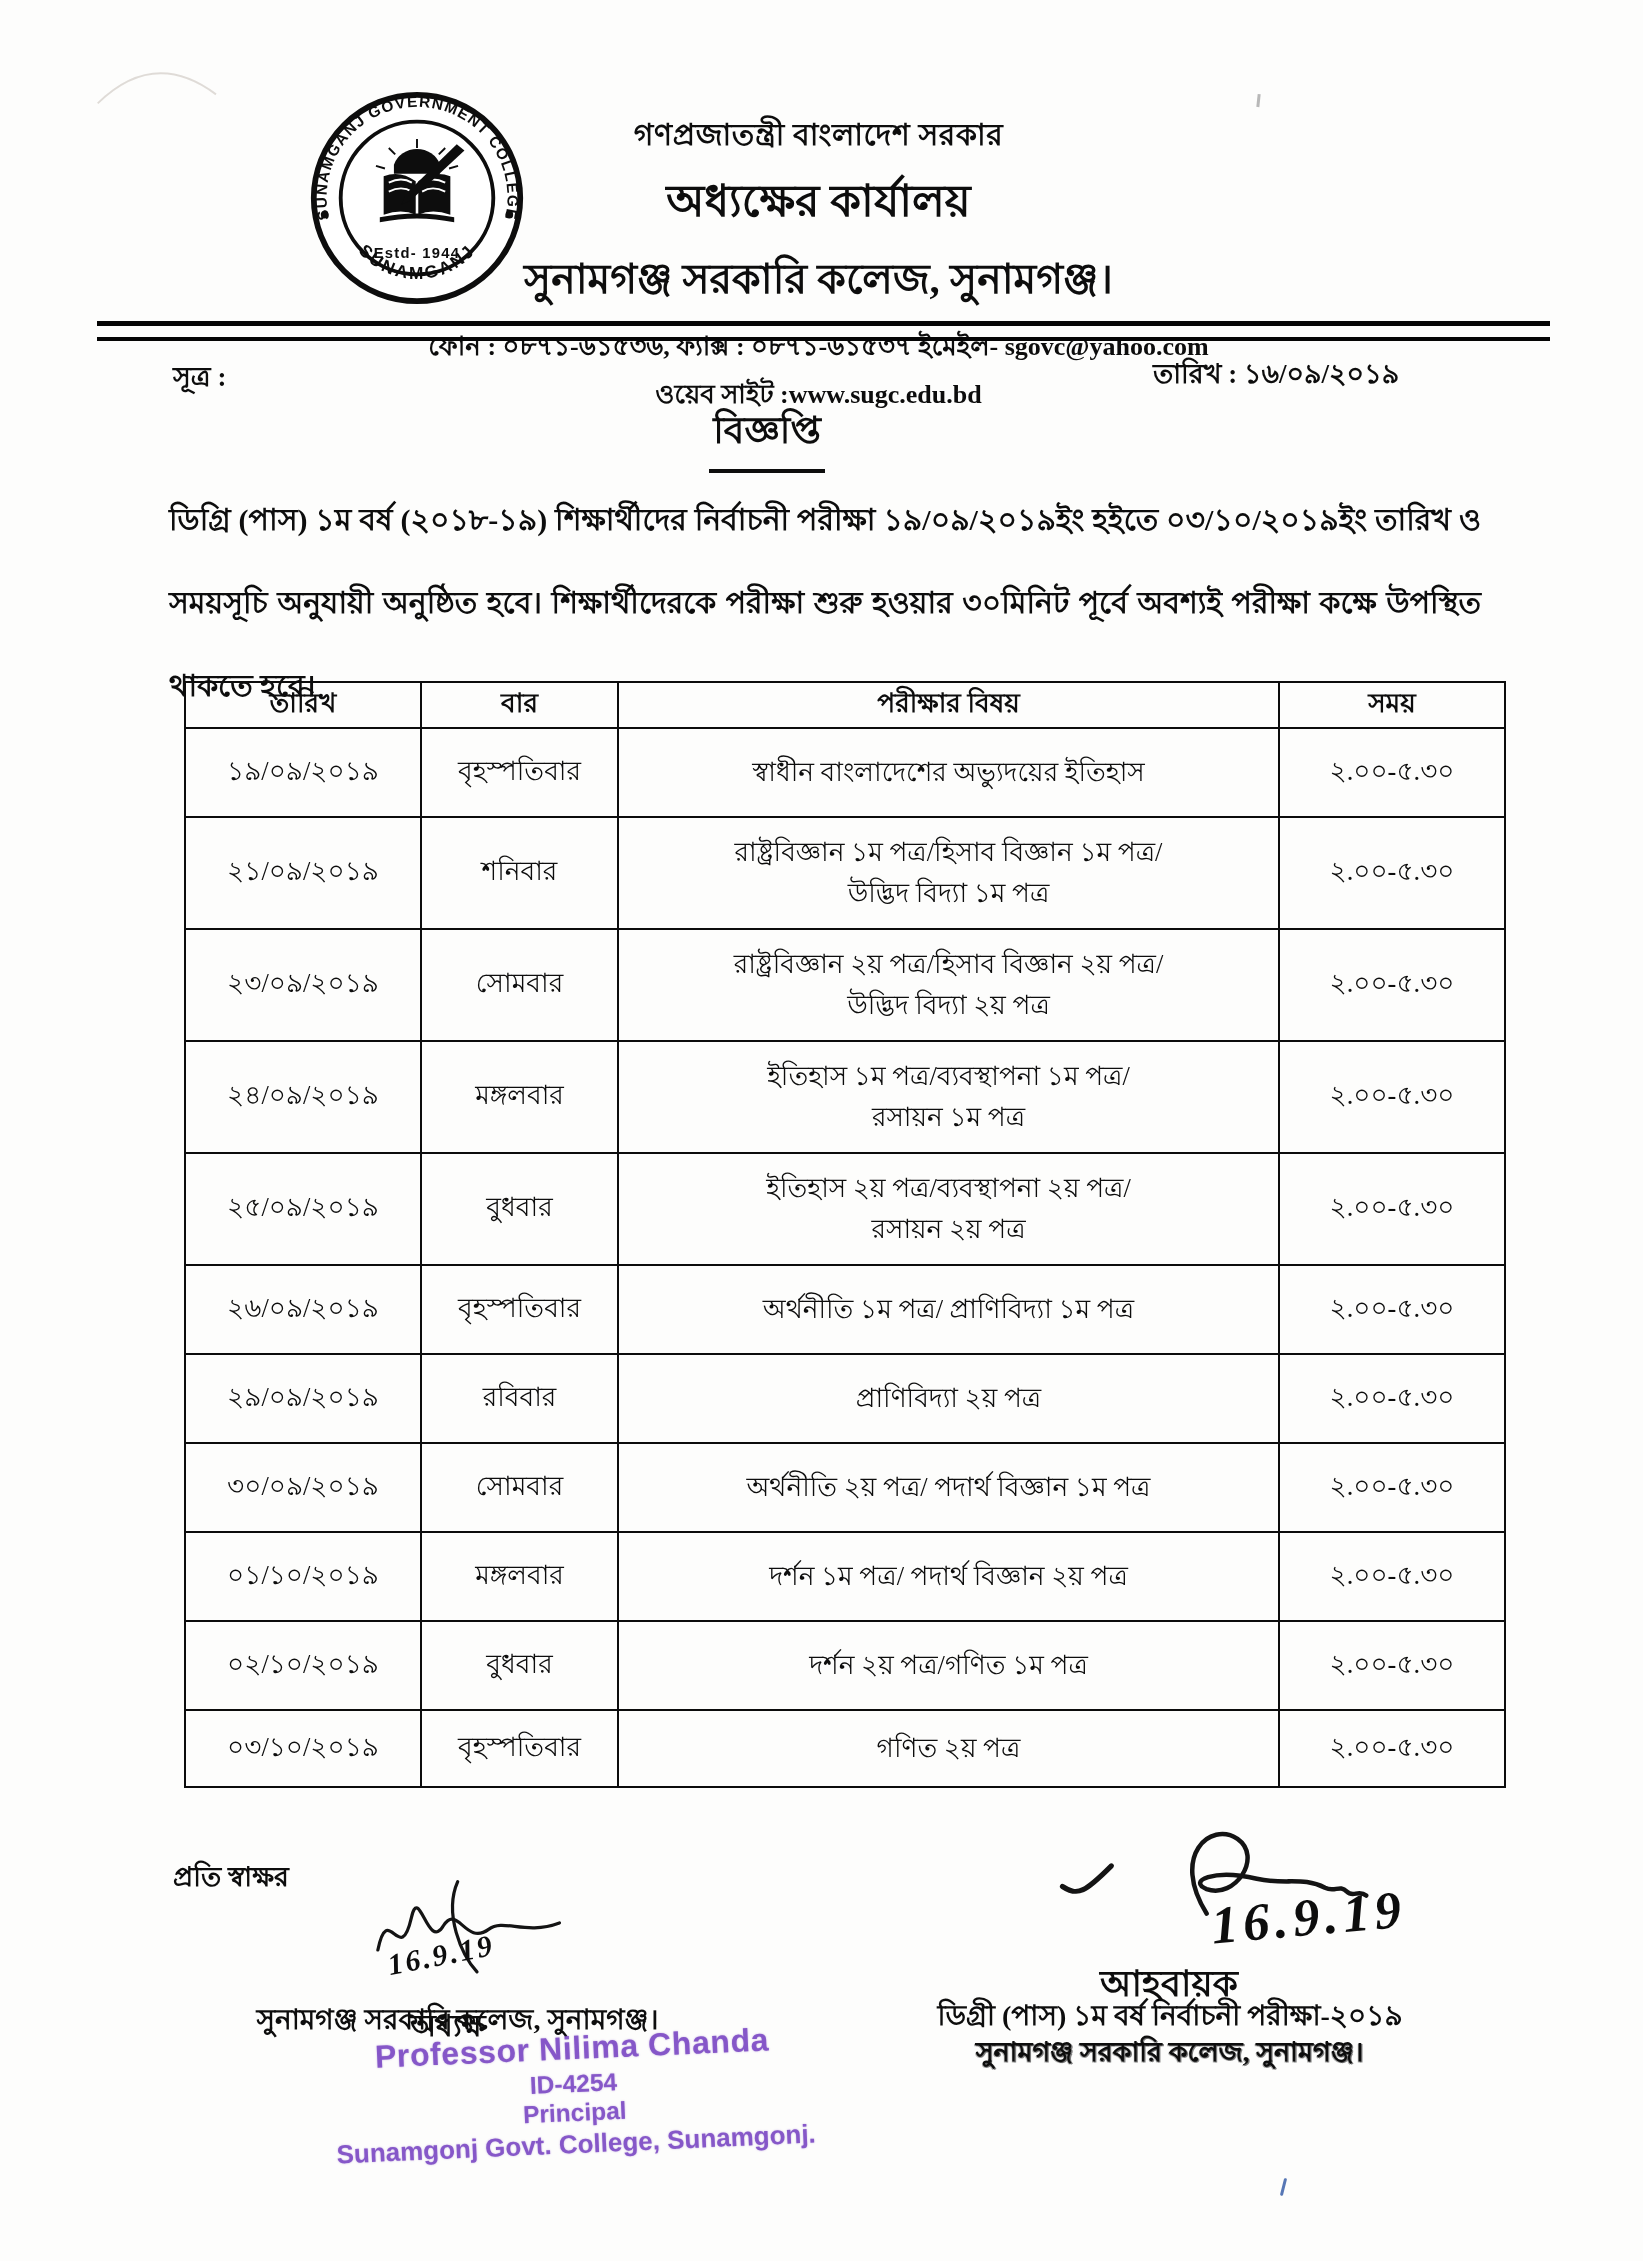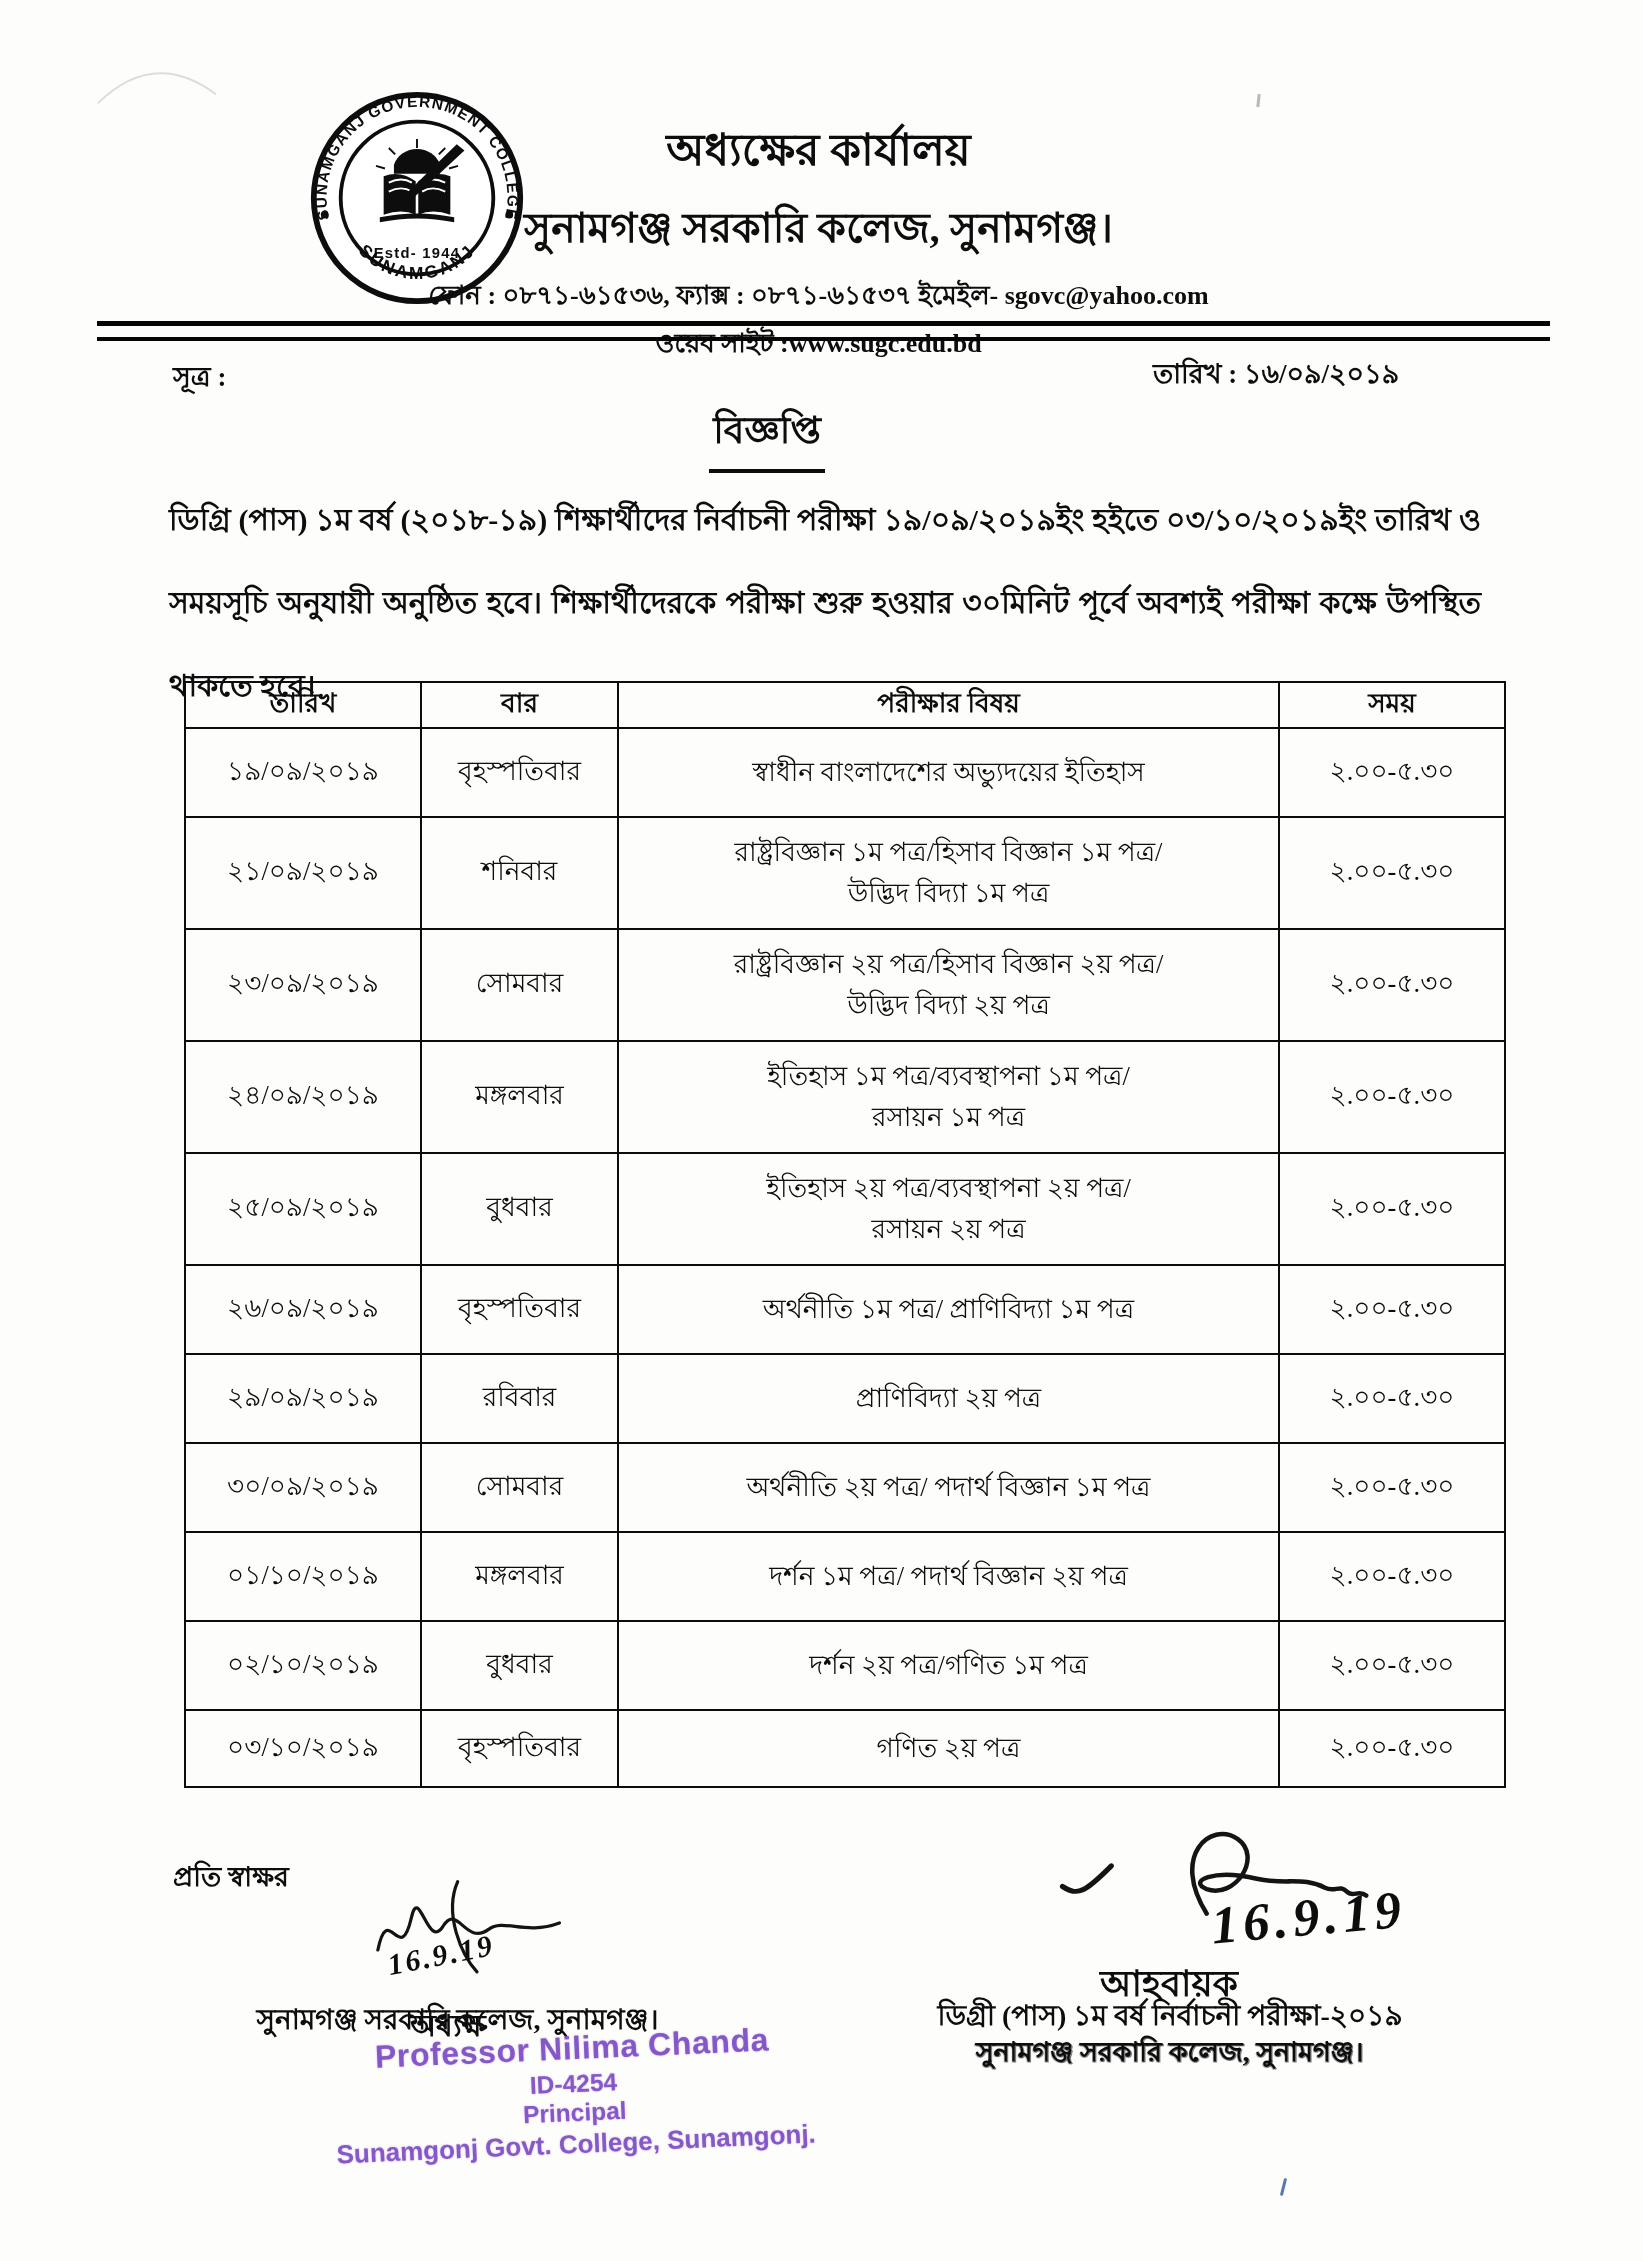--- a/index.html
+++ b/index.html
@@ -112,20 +112,21 @@
     <path d="M126 160 Q 146 150 162 160" stroke="#ffffff" stroke-width="3" fill="none"></path>
     <path d="M214 146 Q 194 136 178 146" stroke="#ffffff" stroke-width="3" fill="none"></path>
     <path d="M214 160 Q 194 150 178 160" stroke="#ffffff" stroke-width="3" fill="none"></path>
     <path d="M112 200 Q 170 188 228 200 L 228 208 Q 170 196 112 208 Z" fill="#0d0d0d"></path>
     <path d="M232 86 L 244 96 L 160 174 L 146 180 L 152 164 Z" fill="#0d0d0d"></path>
   </g>
   <text x="170" y="264" text-anchor="middle" font-family="Liberation Sans, DejaVu Sans, sans-serif" font-size="23" font-weight="bold" letter-spacing="2" fill="#0d0d0d">Estd- 1944</text>
 </svg>
 
 <div class="abs header-text">
+  <div class="govt-line">গণপ্রজাতন্ত্রী বাংলাদেশ সরকার</div>
   <div class="office-line">অধ্যক্ষের কার্যালয়</div>
   <div class="college-line">সুনামগঞ্জ সরকারি কলেজ, সুনামগঞ্জ।</div>
   <div class="contact-line">ফোন : ০৮৭১-৬১৫৩৬, ফ্যাক্স : ০৮৭১-৬১৫৩৭  ইমেইল- sgovc@yahoo.com</div>
   <div class="website-line">ওয়েব সাইট :www.sugc.edu.bd</div>
 </div>
 
 <div class="abs rule-double"></div>
 
 <div class="abs ref-label">সূত্র :</div>
 <div class="abs date-line">তারিখ : ১৬/০৯/২০১৯</div>

